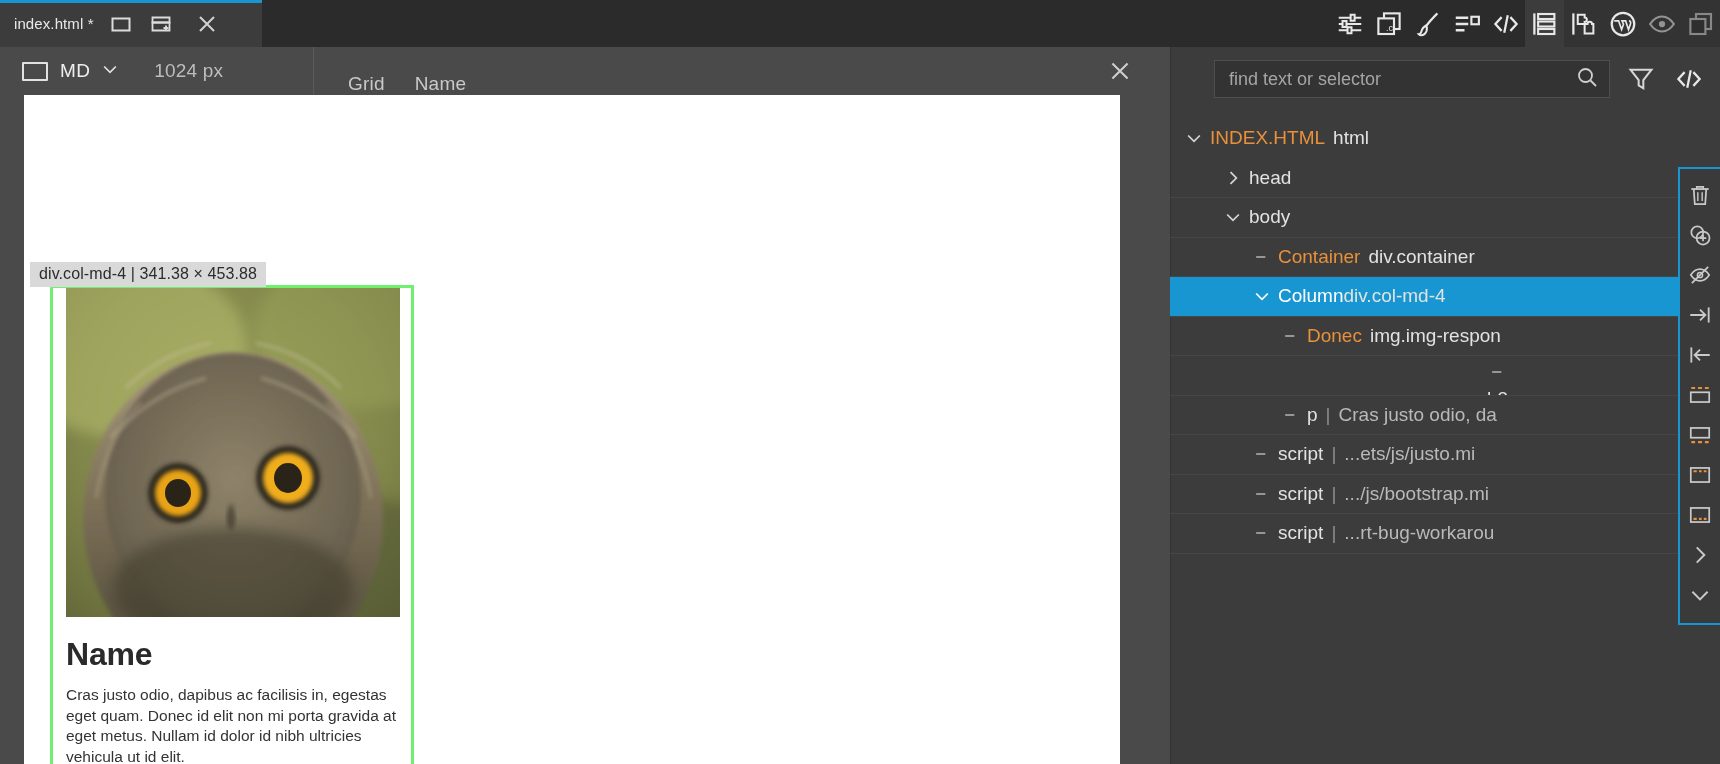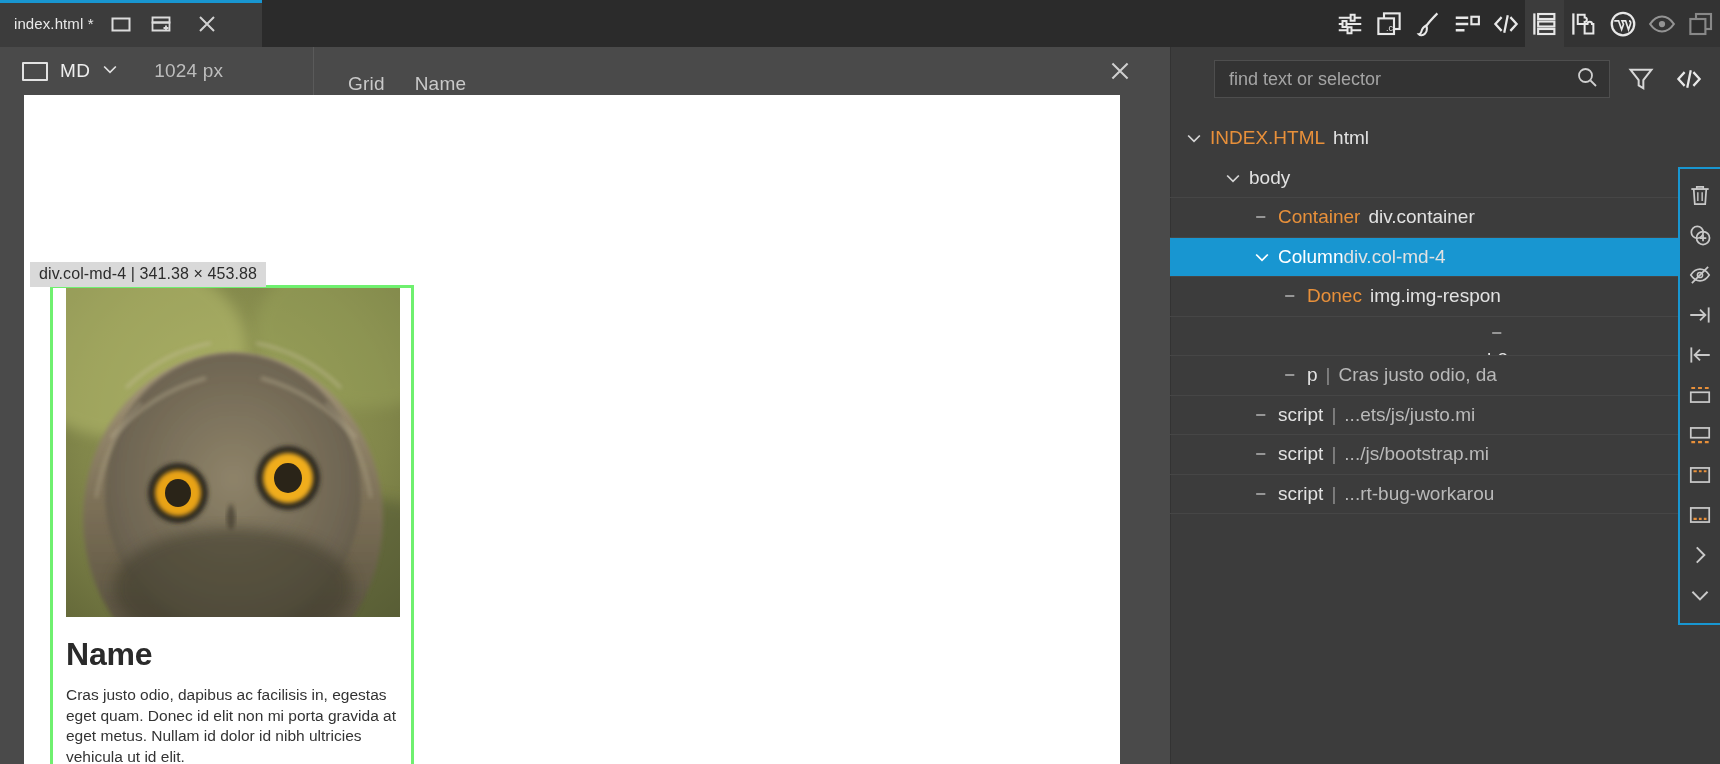--- a/index.html
+++ b/index.html
@@ -493,20 +493,28 @@
               <svg width="20" height="20" viewBox="0 0 24 24">
                 <path d="M5 9 L12 16 L19 9" stroke="currentColor" stroke-width="2.1" fill="none"></path>
               </svg>
             </span>
             <span class="tname orange">INDEX.HTML</span>
             <span class="tag-plain">html</span>
           </div>
           <div class="tree-row" style="padding-left: 47px;">
             <span class="tw" style="color: rgb(214, 214, 214);">
               <svg width="20" height="20" viewBox="0 0 24 24">
+                <path d="M9 5 L16 12 L9 19" stroke="currentColor" stroke-width="2.1" fill="none"></path>
+              </svg>
+            </span>
+            <span class="tag-plain">head</span>
+          </div>
+          <div class="tree-row" style="padding-left: 47px;">
+            <span class="tw" style="color: rgb(214, 214, 214);">
+              <svg width="20" height="20" viewBox="0 0 24 24">
                 <path d="M5 9 L12 16 L19 9" stroke="currentColor" stroke-width="2.1" fill="none"></path>
               </svg>
             </span>
             <span class="tag-plain">body</span>
           </div>
           <div class="tree-row" style="padding-left: 76px;">
             <span class="tw" style="color: rgb(169, 169, 169);">
               <svg width="20" height="20" viewBox="0 0 24 24">
                 <path d="M5 12h11" stroke="currentColor" stroke-width="2" fill="none"></path>
               </svg>

